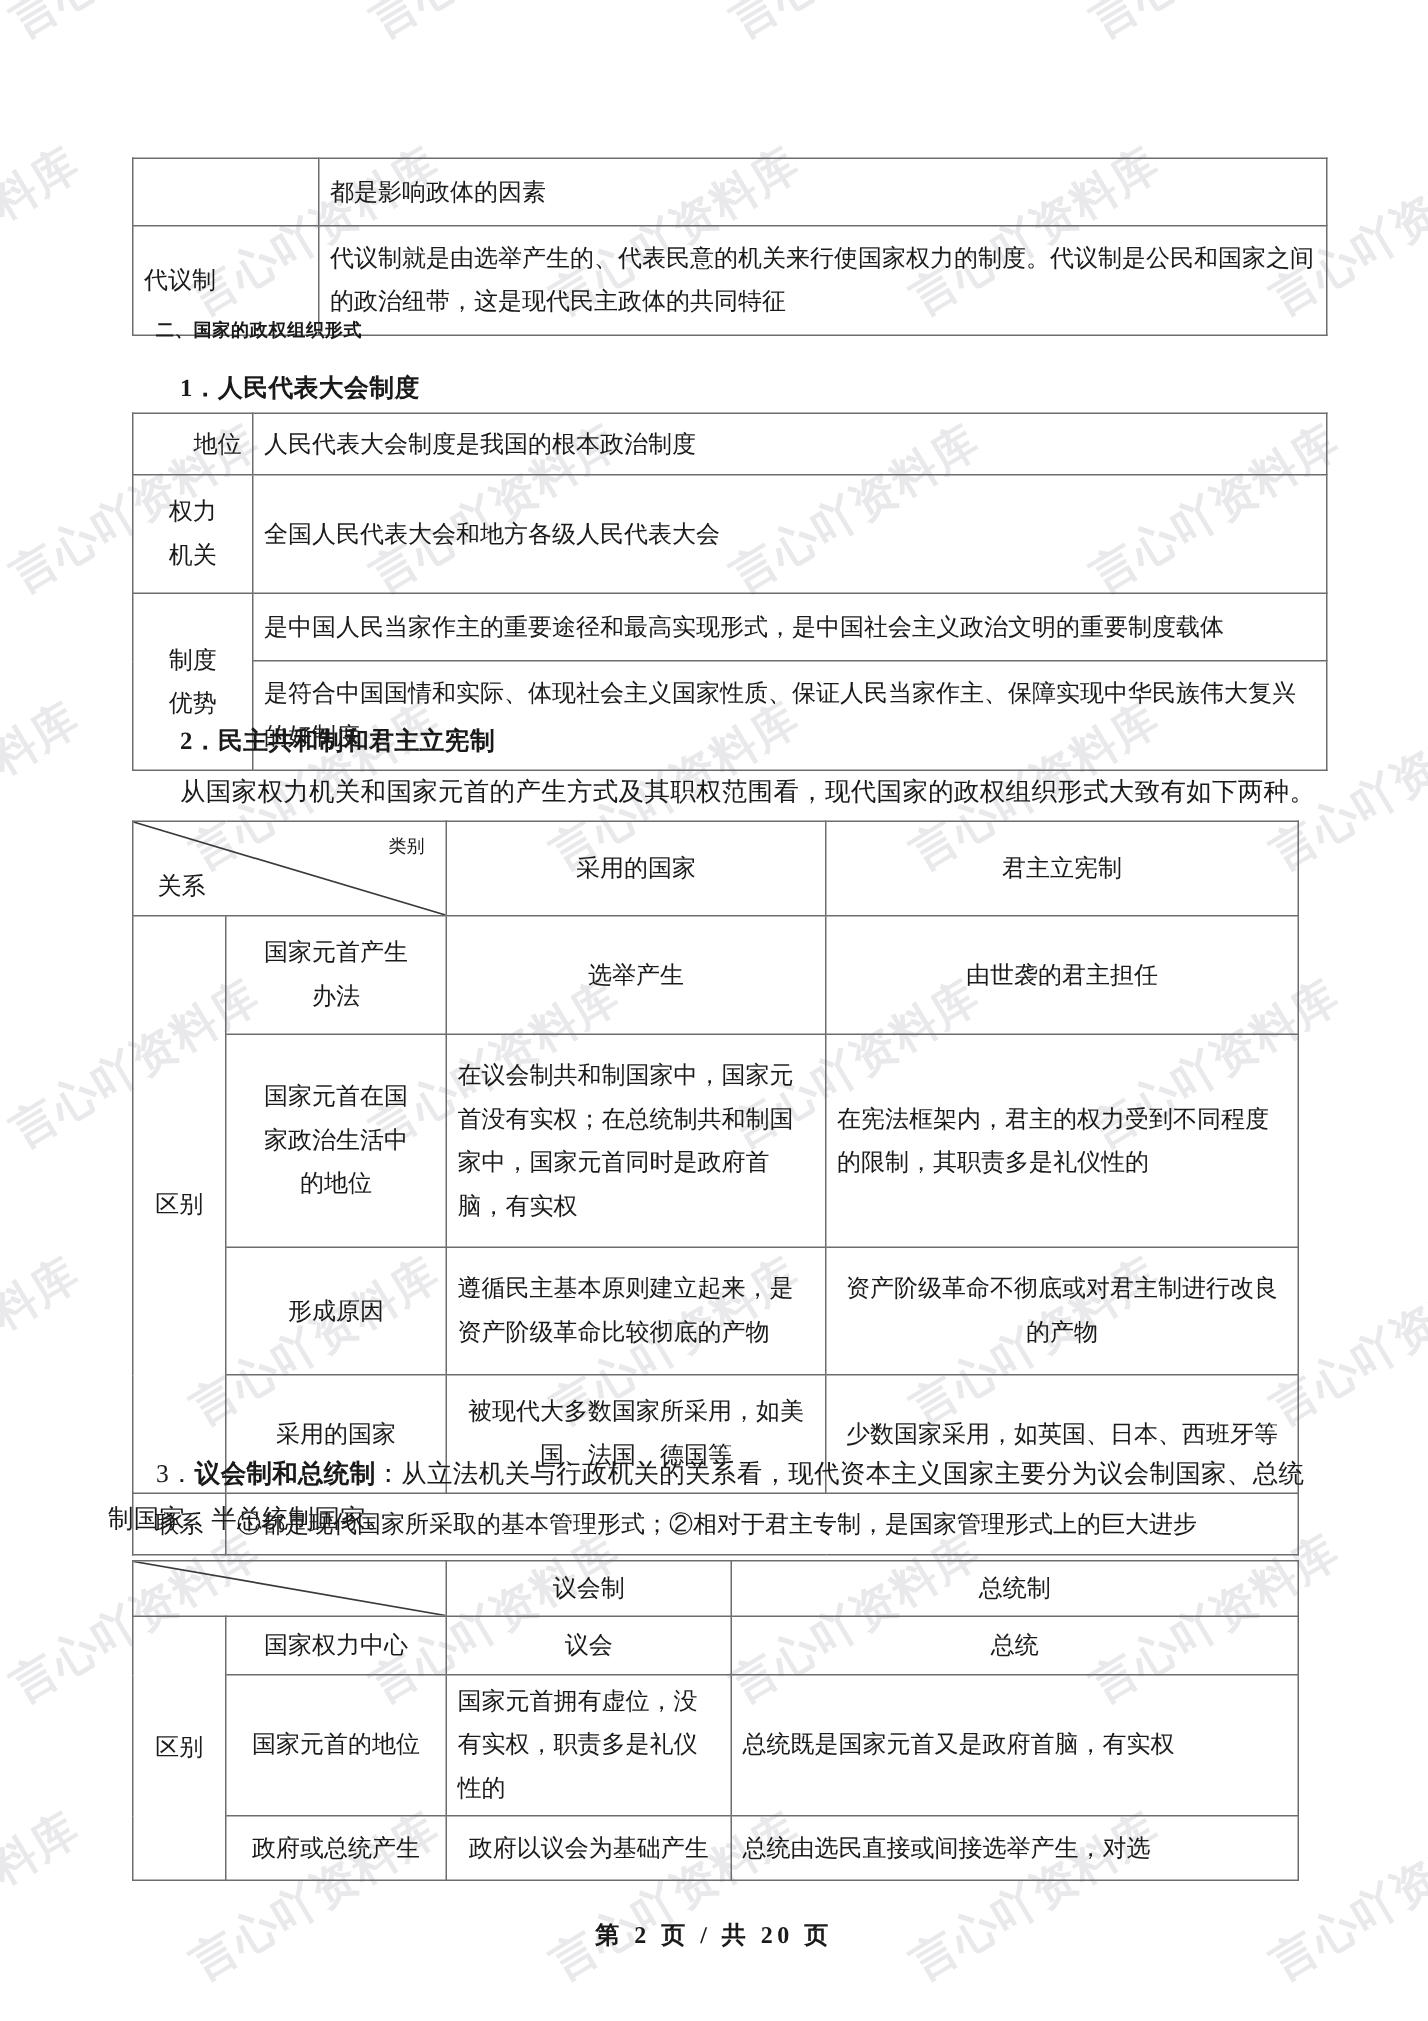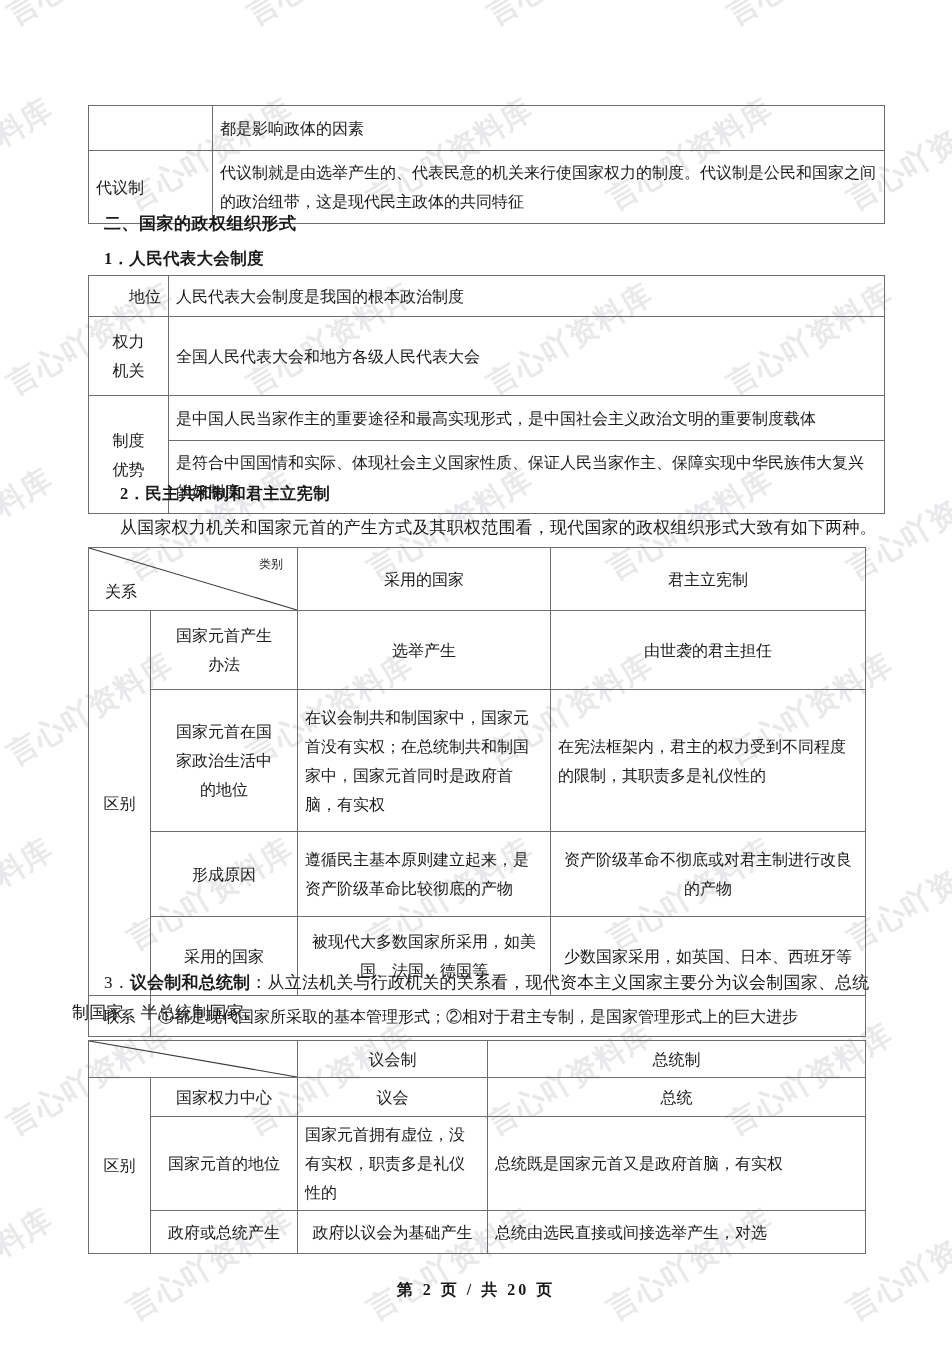--- a/index.html
+++ b/index.html
@@ -41,21 +41,21 @@
     position: relative;
     z-index: 2;
     width: 952px;
     height: 1347px;
   }
 
   .abs { position: absolute; }
 
   
   .h2 {
-    font-size: 17px;
+    font-size: 12px;
     font-weight: 700;
     letter-spacing: 0.5px;
   }
   .h3 {
     font-size: 16.5px;
     font-weight: 700;
     letter-spacing: 0.3px;
   }
   .para {
     font-size: 17px;
@@ -173,21 +173,21 @@
         <tr>
           <td class="lft vmid" style="height:66px;">代议制</td>
           <td class="lft vmid">代议制就是由选举产生的、代表民意的机关来行使国家权力的制度。代议制是公民和国家之间的政治纽带，这是现代民主政体的共同特征</td>
         </tr>
       </tbody>
     </table>
   </div>
 
   <div class="abs h2" style="left:104px; top:212px;">二、国家的政权组织形式</div>
 
-  <div class="abs h3" style="left:104px; top:248px;">1．人民代表大会制度</div>
+  <div class="abs h3" style="left:120px; top:248px;">1．人民代表大会制度</div>
 
   <div class="abs" style="left:88px; top:275px; width:796px;">
     <table class="doc" style="width:796px;">
       <colgroup>
           <col style="width:80px">
           <col style="width:716px">
         </colgroup>
       <tbody>
         <tr>
           <td class="ctr vmid" style="height:34px;text-align:right;">地位</td>

